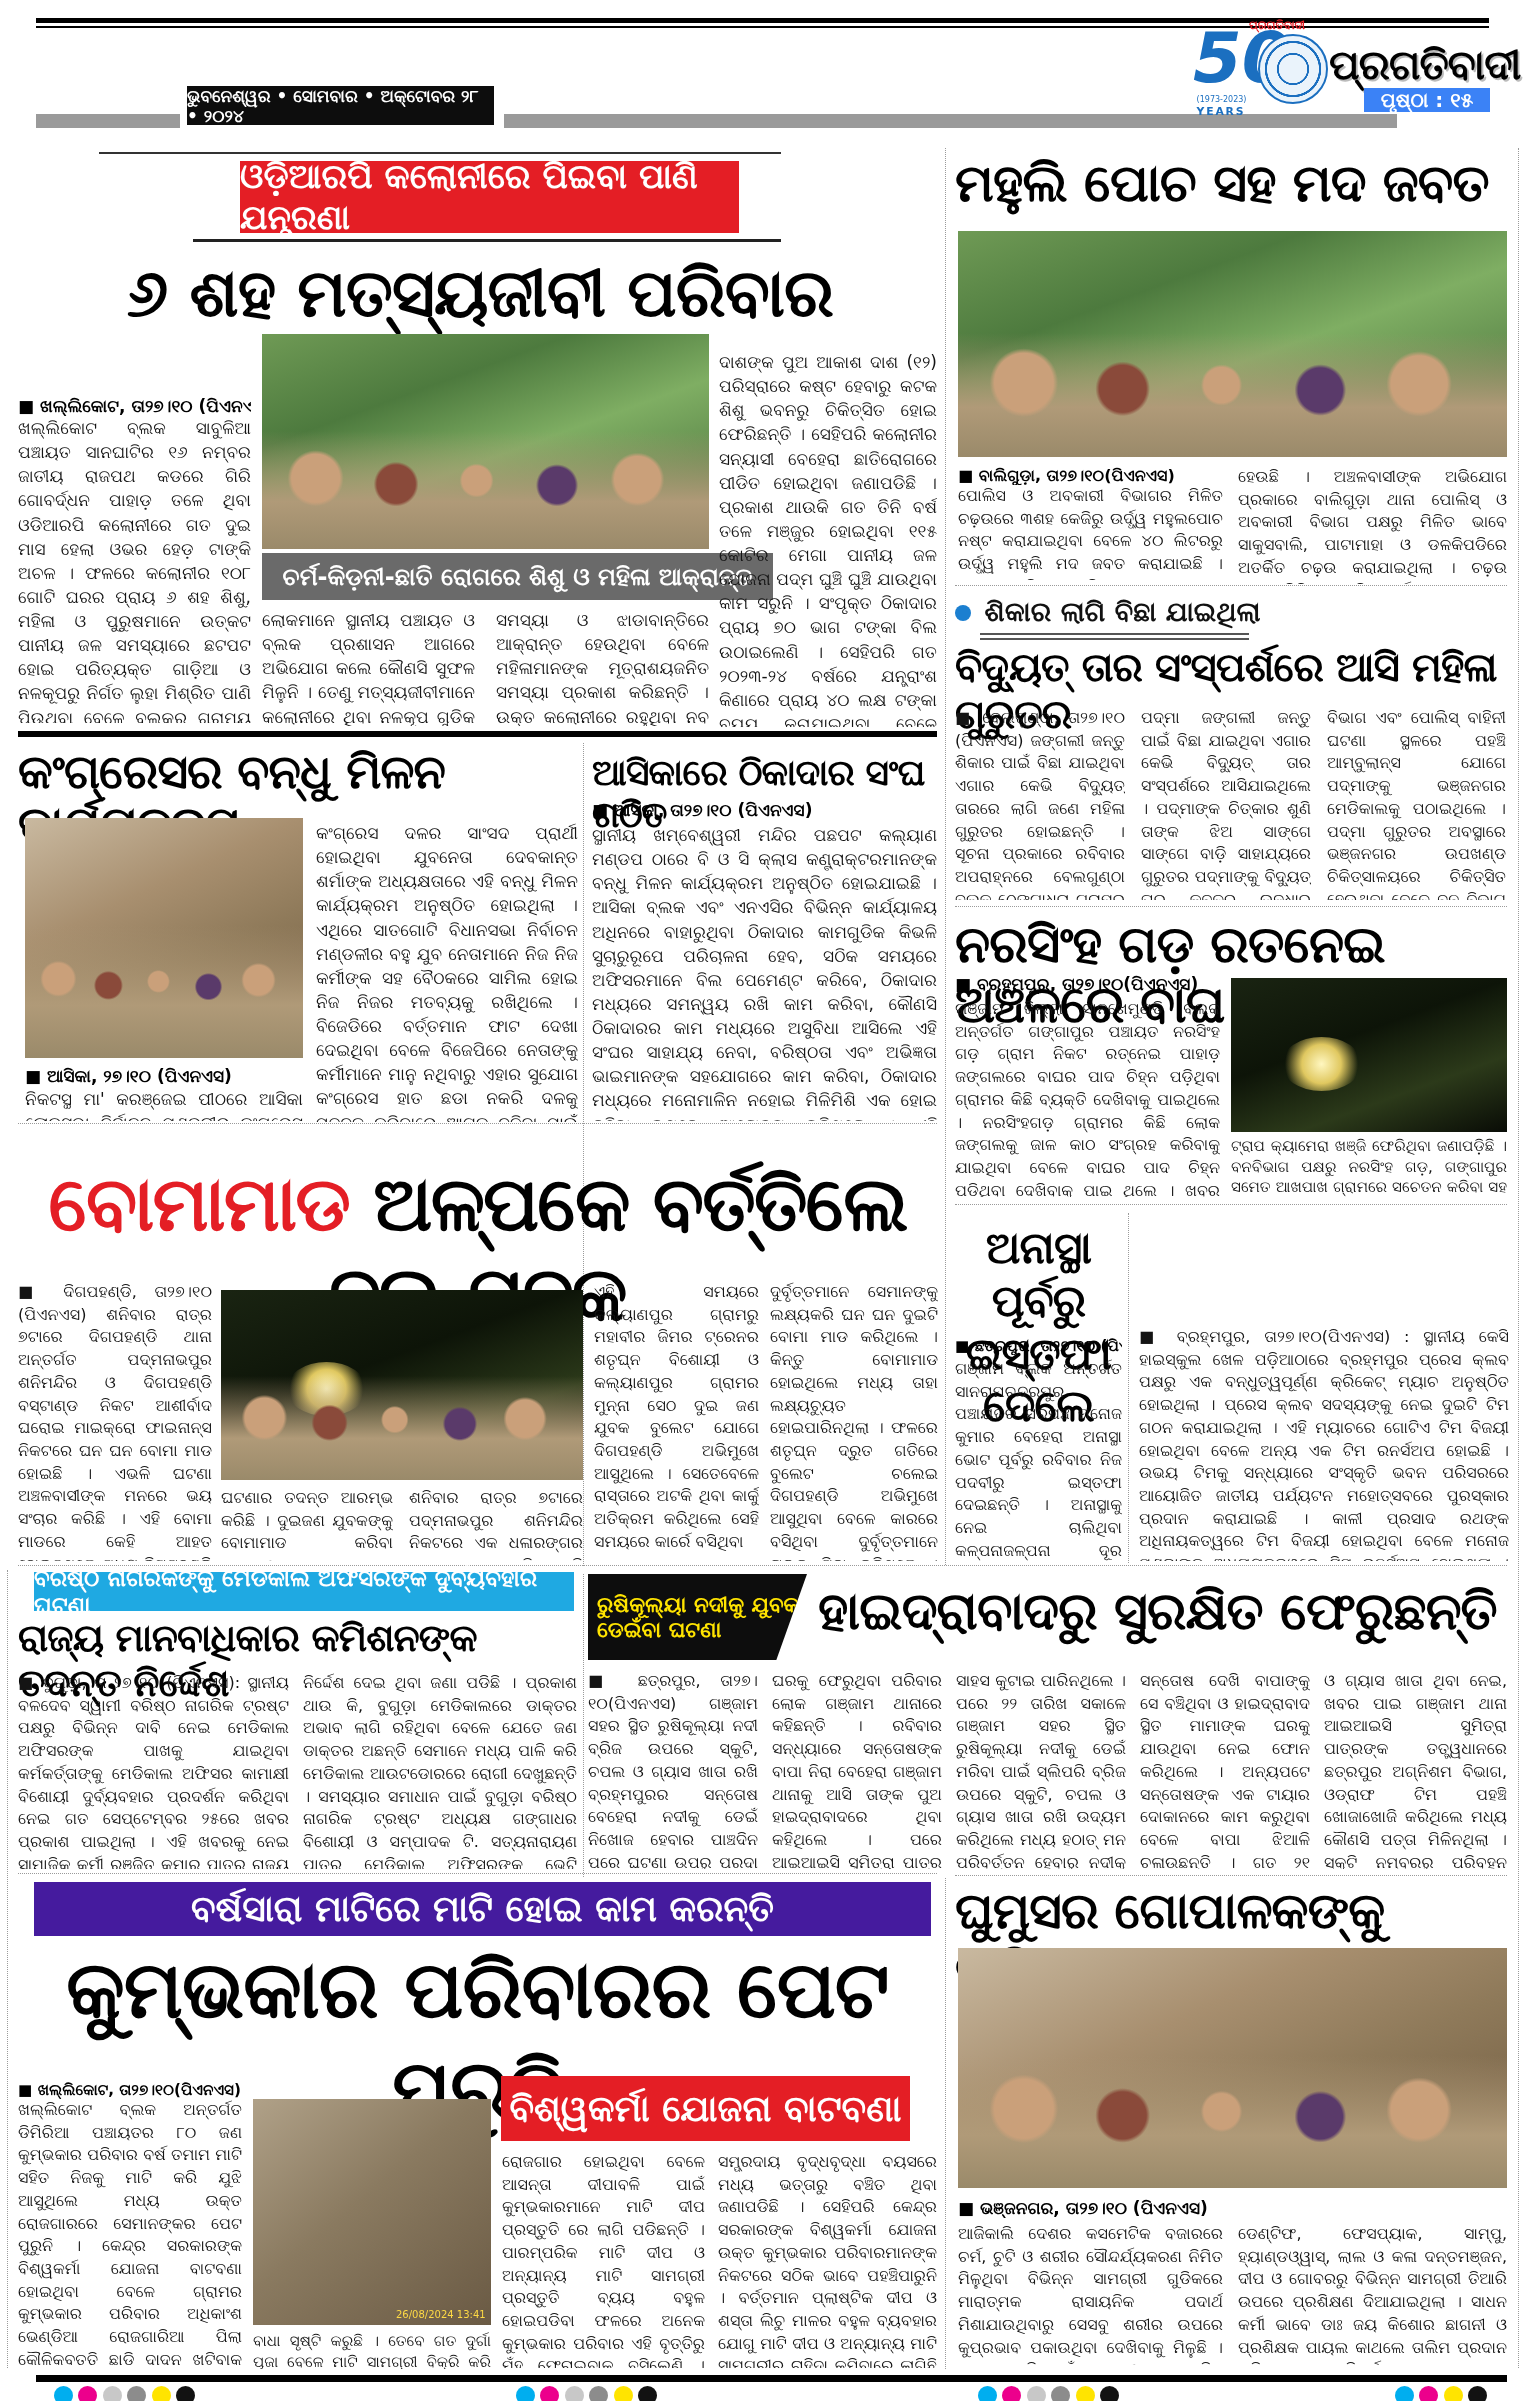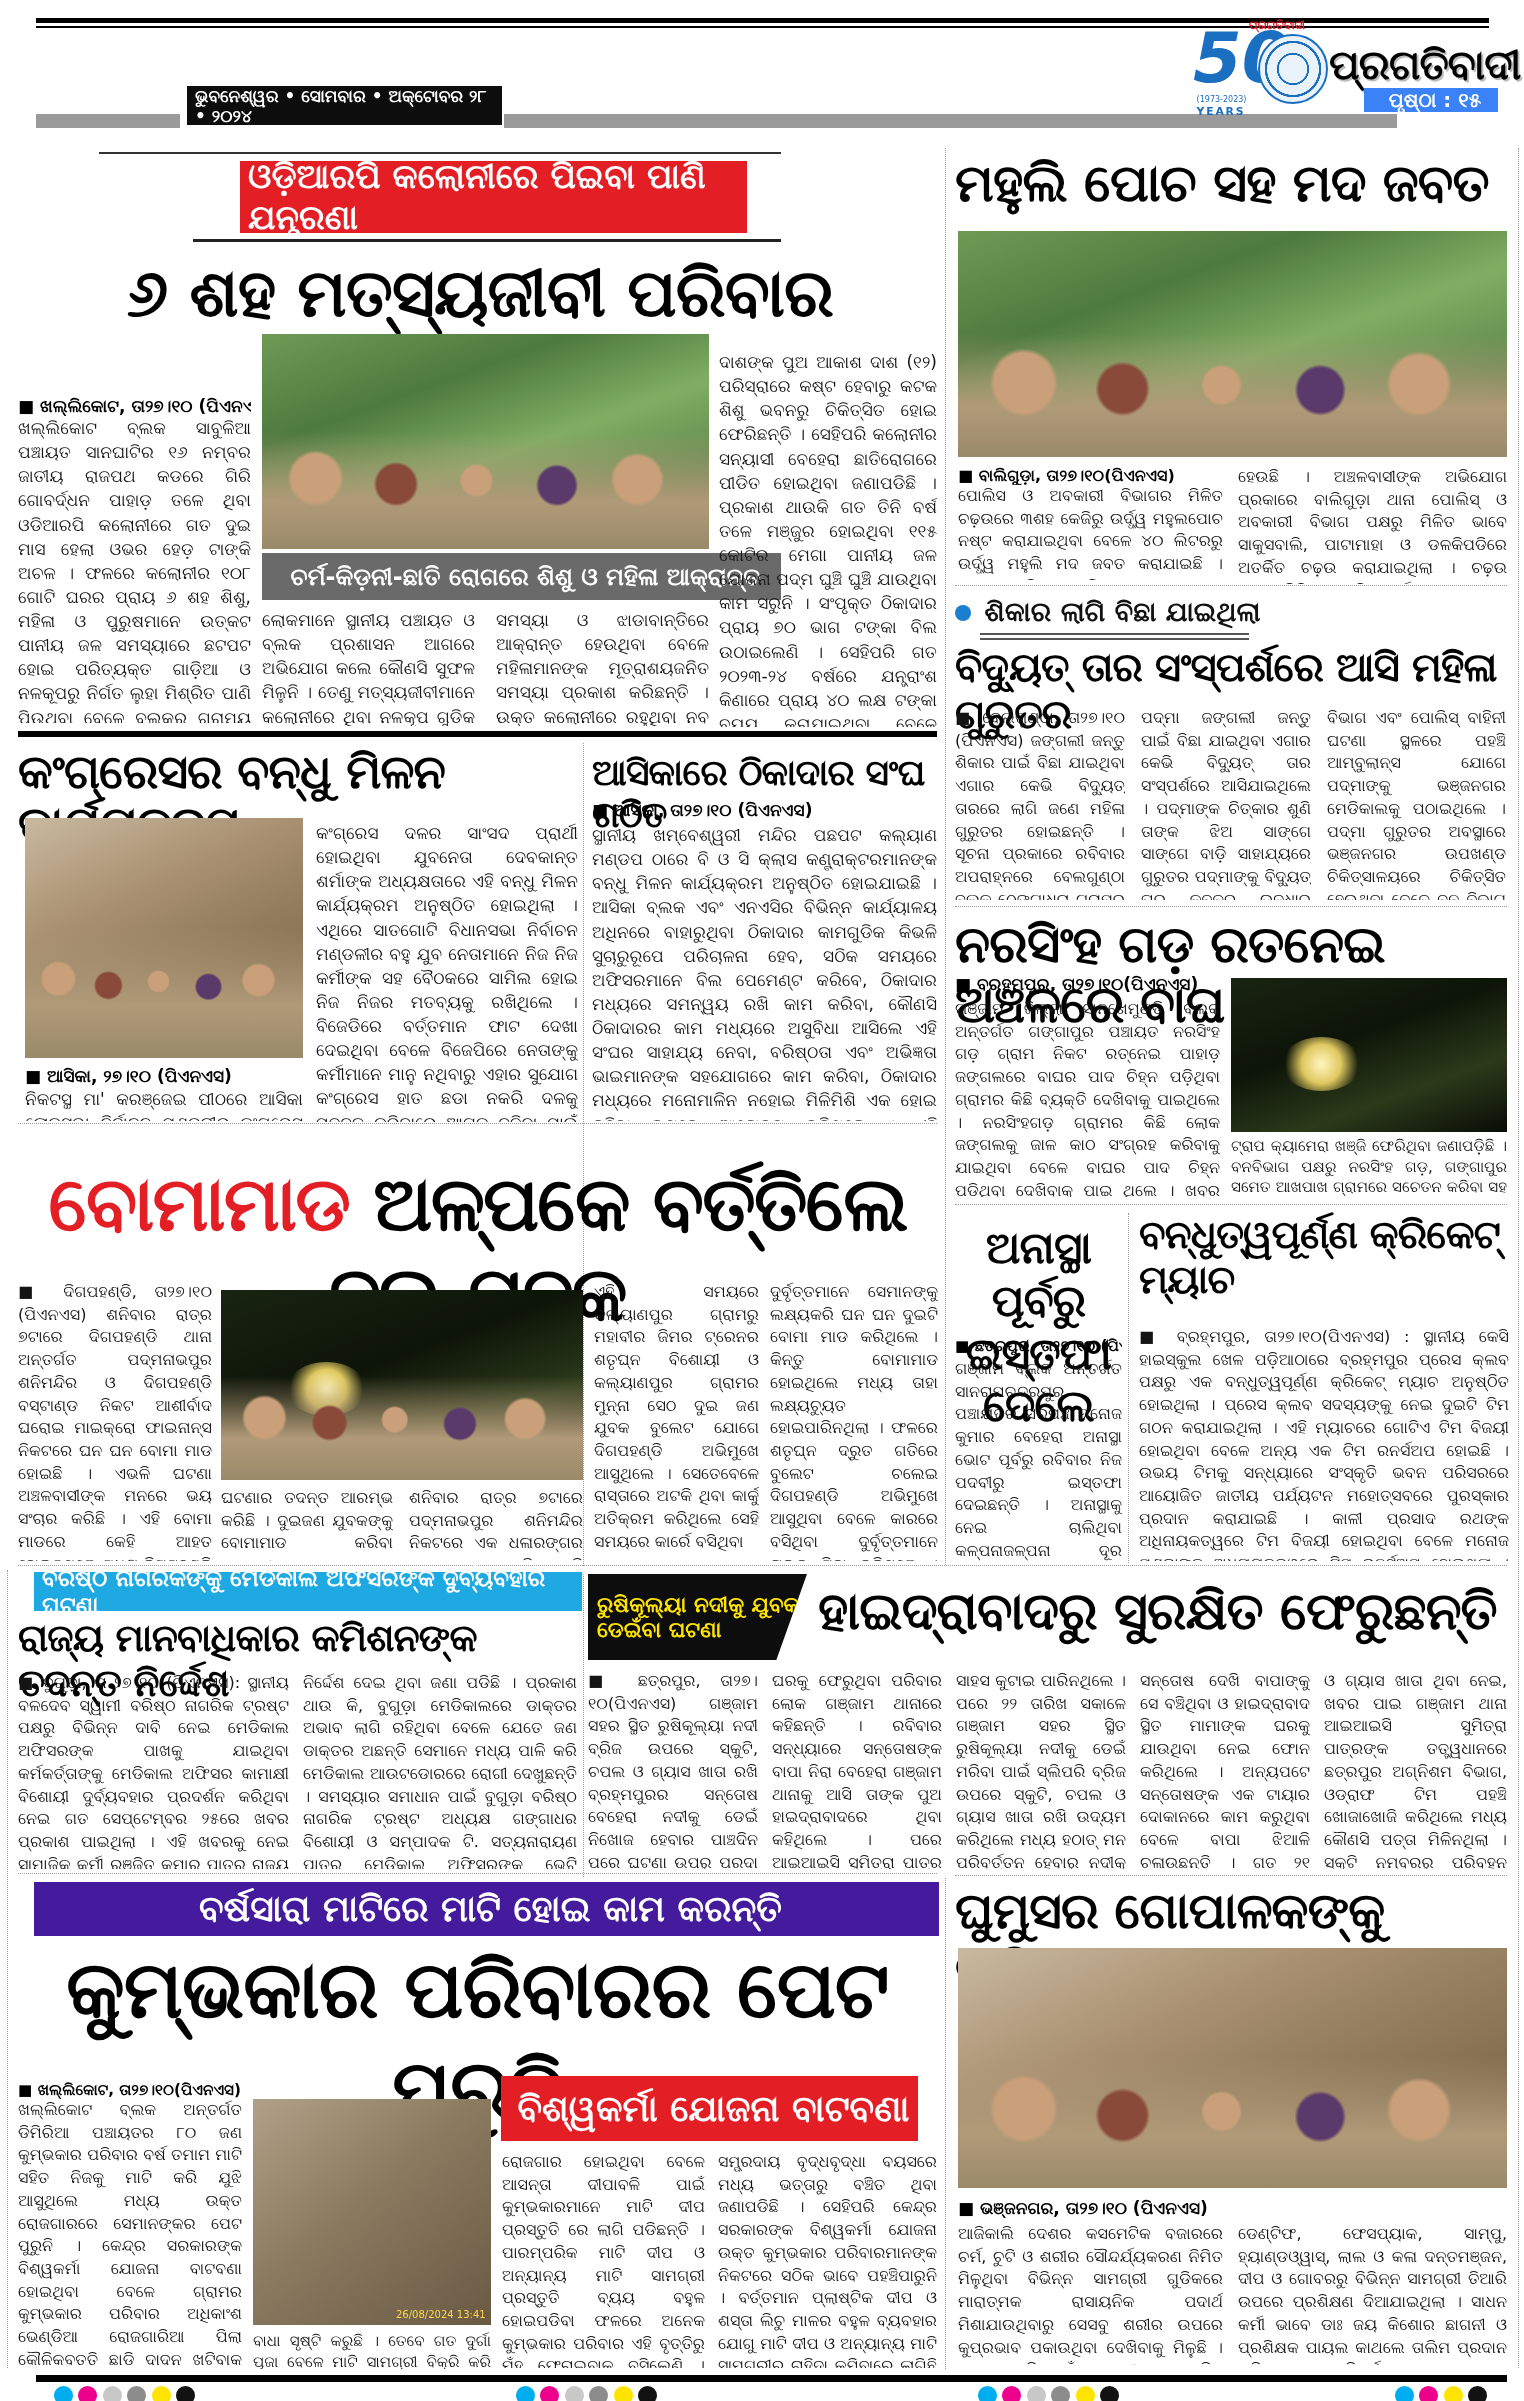--- a/index.html
+++ b/index.html
@@ -7,21 +7,21 @@
         font-family:"DejaVu Sans","Liberation Sans",sans-serif;color:#111;}
   .abs{position:absolute;}
   .rule{background:#000;}
   .dotted-v{border-left:1.8px dotted #9a9a9a;}
   .dotted-h{border-top:1.8px dotted #9a9a9a;}
   .bodytext{font-size:17px;line-height:1.42;text-align:justify;color:#141414;overflow:hidden;}
   .bodytext.small{font-size:16px;}
   .dateline{font-weight:bold;font-size:17px;color:#000;white-space:nowrap;overflow:hidden;}
   .headline{font-weight:bold;color:#000;letter-spacing:-0.9px;}
   .center{text-align:center;}
-  .whitebox{color:#fff;display:flex;align-items:center;justify-content:center;font-weight:bold;padding-left:8px;}
+  .whitebox{color:#fff;display:flex;align-items:center;justify-content:center;font-weight:bold;}
   .photo{background:linear-gradient(160deg,#6f9a55 0%,#4d7a3e 30%,#7fae63 55%,#3f6635 100%);overflow:hidden;}
   .photo .people{position:absolute;bottom:0;left:0;right:0;height:55%;
      background:
        radial-gradient(circle at 12% 40%, #caa07a 0 6%, transparent 7%),
        radial-gradient(circle at 30% 45%, #8a4a3a 0 6%, transparent 7%),
        radial-gradient(circle at 48% 42%, #caa07a 0 6%, transparent 7%),
        radial-gradient(circle at 66% 46%, #5a3a6a 0 6%, transparent 7%),
        radial-gradient(circle at 84% 41%, #caa07a 0 6%, transparent 7%),
        linear-gradient(0deg,#9a8a6a 0%,#b09a78 40%,transparent 100%);}
   .photo.night{background:linear-gradient(160deg,#1a2412 0%,#0d1408 40%,#2c3a1a 70%,#090c06 100%);}
@@ -150,21 +150,20 @@
   </section>
 
   <section>
     <div class="abs headline center" style="left:955px;top:1222px;width:167px;font-size:44px;line-height:1.2;">ଅନାସ୍ଥା ପୂର୍ବରୁ ଇସ୍ତଫା ଦେଲେ</div>
     <div class="abs dateline" style="left:955px;top:1337px;width:167px;font-size:15.2px">■ ଛତ୍ରପୁର, ତା୨୭।୧୦ (ପିଏନଏସ)</div>
     <div class="abs bodytext small" style="left:955px;top:1358px;width:167px;height:203px">ଗଞ୍ଜାମ ବ୍ଲକ ଅନ୍ତର୍ଗତ ସାନରାମଚନ୍ଦ୍ରପୁର ପଞ୍ଚାୟତର ସରପଞ୍ଚ ମନୋଜ କୁମାର ବେହେରା ଅନାସ୍ଥା ଭୋଟ ପୂର୍ବରୁ ରବିବାର ନିଜ ପଦବୀରୁ ଇସ୍ତଫା ଦେଇଛନ୍ତି । ଅନାସ୍ଥାକୁ ନେଇ ଚାଲିଥିବା କଳ୍ପନାଜଳ୍ପନା ଦୂର ହୋଇଛି । ସରପଞ୍ଚ ମନୋଜଙ୍କୁ ବିରୋଧ କରି ସମସ୍ତ ୱାର୍ଡସଭ୍ୟ ଅନସ୍ଥା ପାଇଁ ଜିଲ୍ଲାପାଳଙ୍କୁ ଲିଖିତ ଭାବେ ଜଣାଇଥିଲେ । ଏନେଇ ଆସନ୍ତା ସୋମବାର ଅନାସ୍ଥା ଭୋଟ ହେବ ବୋଲି ପ୍ରଶାସନ ପକ୍ଷରୁ ତାରିଖ ଧାର୍ଯ୍ୟ ହୋଇଥିଲା ।</div>
   </section>
 
   <section>
     <div class="abs headline" style="left:1139px;top:1213px;width:370px;font-size:39px;line-height:1.15;">
-      <div>ବନ୍ଧୁତ୍ୱପୂର୍ଣ୍ଣ କ୍ରିକେଟ୍ ମ୍ୟାଚ</div>
     </div>
     <div class="abs bodytext small" style="left:1139px;top:1326px;width:370px;height:235px">■ ବ୍ରହ୍ମପୁର, ତା୨୭।୧୦(ପିଏନଏସ) : ସ୍ଥାନୀୟ କେସି ହାଇସ୍କୁଲ ଖେଳ ପଡ଼ିଆଠାରେ ବ୍ରହ୍ମପୁର ପ୍ରେସ କ୍ଲବ ପକ୍ଷରୁ ଏକ ବନ୍ଧୁତ୍ୱପୂର୍ଣ୍ଣ କ୍ରିକେଟ୍ ମ୍ୟାଚ ଅନୁଷ୍ଠିତ ହୋଇଥିଲା । ପ୍ରେସ କ୍ଲବ ସଦସ୍ୟଙ୍କୁ ନେଇ ଦୁଇଟି ଟିମ ଗଠନ କରାଯାଇଥିଲା । ଏହି ମ୍ୟାଚରେ ଗୋଟିଏ ଟିମ ବିଜୟୀ ହୋଇଥିବା ବେଳେ ଅନ୍ୟ ଏକ ଟିମ ରନର୍ସଅପ ହୋଇଛି । ଉଭୟ ଟିମକୁ ସନ୍ଧ୍ୟାରେ ସଂସ୍କୃତି ଭବନ ପରିସରରେ ଆୟୋଜିତ ଜାତୀୟ ପର୍ଯ୍ୟଟନ ମହୋତ୍ସବରେ ପୁରସ୍କାର ପ୍ରଦାନ କରାଯାଇଛି । କାଳୀ ପ୍ରସାଦ ରଥଙ୍କ ଅଧିନାୟକତ୍ୱରେ ଟିମ ବିଜୟୀ ହୋଇଥିବା ବେଳେ ମନୋଜ ପଣ୍ଡାଙ୍କ ଅଧିନାୟକତ୍ୱରେ ଟିମ ରନର୍ସଅପ ହୋଇଥିଲା । ସେହିପରି ବ୍ୟାଟିଂରେ ରାଜେଶ ପଟ୍ଟନାୟକ, ପ୍ରଭଞ୍ଜନ ମିଶ୍ର ଭଲ ପ୍ରଦର୍ଶନ କରିଥିଲେ । ମନୋଜ ପଣ୍ଡାଙ୍କ ଦଳ ପ୍ରଥମେ ବ୍ୟାଟିଂ କରି ୧୦ ଓଭରରେ ୬ ଟି ୱିକେଟ ହରାଇ ୯୩ ରନ୍ ସଂଗ୍ରହ କରିଥିଲେ । କାଳୀ ରଥଙ୍କ ଦଳ ଏହି ରନ୍ କୁ ପିଛା ୪ ଟି ୱିକେଟ ହରାଇ ୯୪ ରନ ସଂଗ୍ରହ କରି ବିଜୟୀ ହୋଇଥିଲେ । ଏଥିରେ ସ୍କୋରରେ ସାହାଯ୍ୟ କରିଥିଲେ ନିର୍ମଳ ସାହୁ । ସେହିପରି ବ୍ରହ୍ମପୁର ପ୍ରେସ କ୍ଲବ ସଭାପତି ଅଶୋକ ବ୍ରହ୍ମା, ଉପ ସଭାପତି ଅଭୟ ପାଢ଼ୀ, ସମ୍ପାଦକ ପ୍ରହଲ୍ଲାଦ ସାହୁ, ସହ ସମ୍ପାଦକ ଗୋପାଳ ରେଡ୍ଡୀ, କୋଷାଧ୍ୟକ୍ଷ ଶିବ ନାରାୟଣ ପଣ୍ଡାଙ୍କ ସମେତ ସମସ୍ତ ସାମ୍ବାଦିକ ଉପସ୍ଥିତ ରହି ଖେଳାଳିଙ୍କୁ ଉତ୍ସାହିତ କରିଥିଲେ ।</div>
   </section>
 
   <section>
     <div class="abs center" style="left:18px;top:1159px;width:919px;font-size:75px;font-weight:bold;letter-spacing:-1.8px;line-height:1.2;">
       <span style="color:var(--accent-red)">ବୋମାମାଡ</span><span style="color:#000"> ଅଳ୍ପକେ ବର୍ତ୍ତିଲେ ଦୁଇ ଯୁବକ</span>
     </div>
     <div class="abs" style="left:18px;top:1281px;width:194px;height:280px">
       <div class="bodytext small" style="height:280px">■ ଦିଗପହଣ୍ଡି, ତା୨୭।୧୦ (ପିଏନଏସ) ଶନିବାର ରାତ୍ର ୭ଟାରେ ଦିଗପହଣ୍ଡି ଥାନା ଅନ୍ତର୍ଗତ ପଦ୍ମନାଭପୁର ଶନିମନ୍ଦିର ଓ ଦିଗପହଣ୍ଡି ବସ୍ଟାଣ୍ଡ ନିକଟ ଆଶୀର୍ବାଦ ଘରୋଇ ମାଇକ୍ରୋ ଫାଇନାନ୍ସ ନିକଟରେ ଘନ ଘନ ବୋମା ମାଡ ହୋଇଛି । ଏଭଳି ଘଟଣା ଅଞ୍ଚଳବାସୀଙ୍କ ମନରେ ଭୟ ସଂଚାର କରିଛି । ଏହି ବୋମା ମାଡରେ କେହି ଆହତ ହୋଇନଥିଲେ ମଧ୍ୟ ଦିଗପହଣ୍ଡି ନିକଟରେ ହୋଇଥିବା ବୋମା ମାଡରେ ଗୋଟିଏ ଅଟୋ କ୍ଷତିଗ୍ରସ୍ତ ସହ ଗୋଟେ ଥର ଜିପ ସାମାନ୍ୟ କ୍ଷତିଗ୍ରସ୍ତ ହୋଇଛି । ଏହି ଖବର ପ୍ରଘଟ ହେବା ପରେ ଦିଗପହଣ୍ଡି ପୋଲିସ୍ ଘଟଣା ସ୍ଥଳ ପରିଦର୍ଶନ କରି ଫୁଟିଥିବା ବୋମାରେ ବ୍ୟବହୃତ ଲୁହାକଣ୍ଟା, ବଲ୍ବ, ଗୋଡି ସହ ବୋମା ଟୁକୁଡ଼ା ଜବତ କରି</div>

